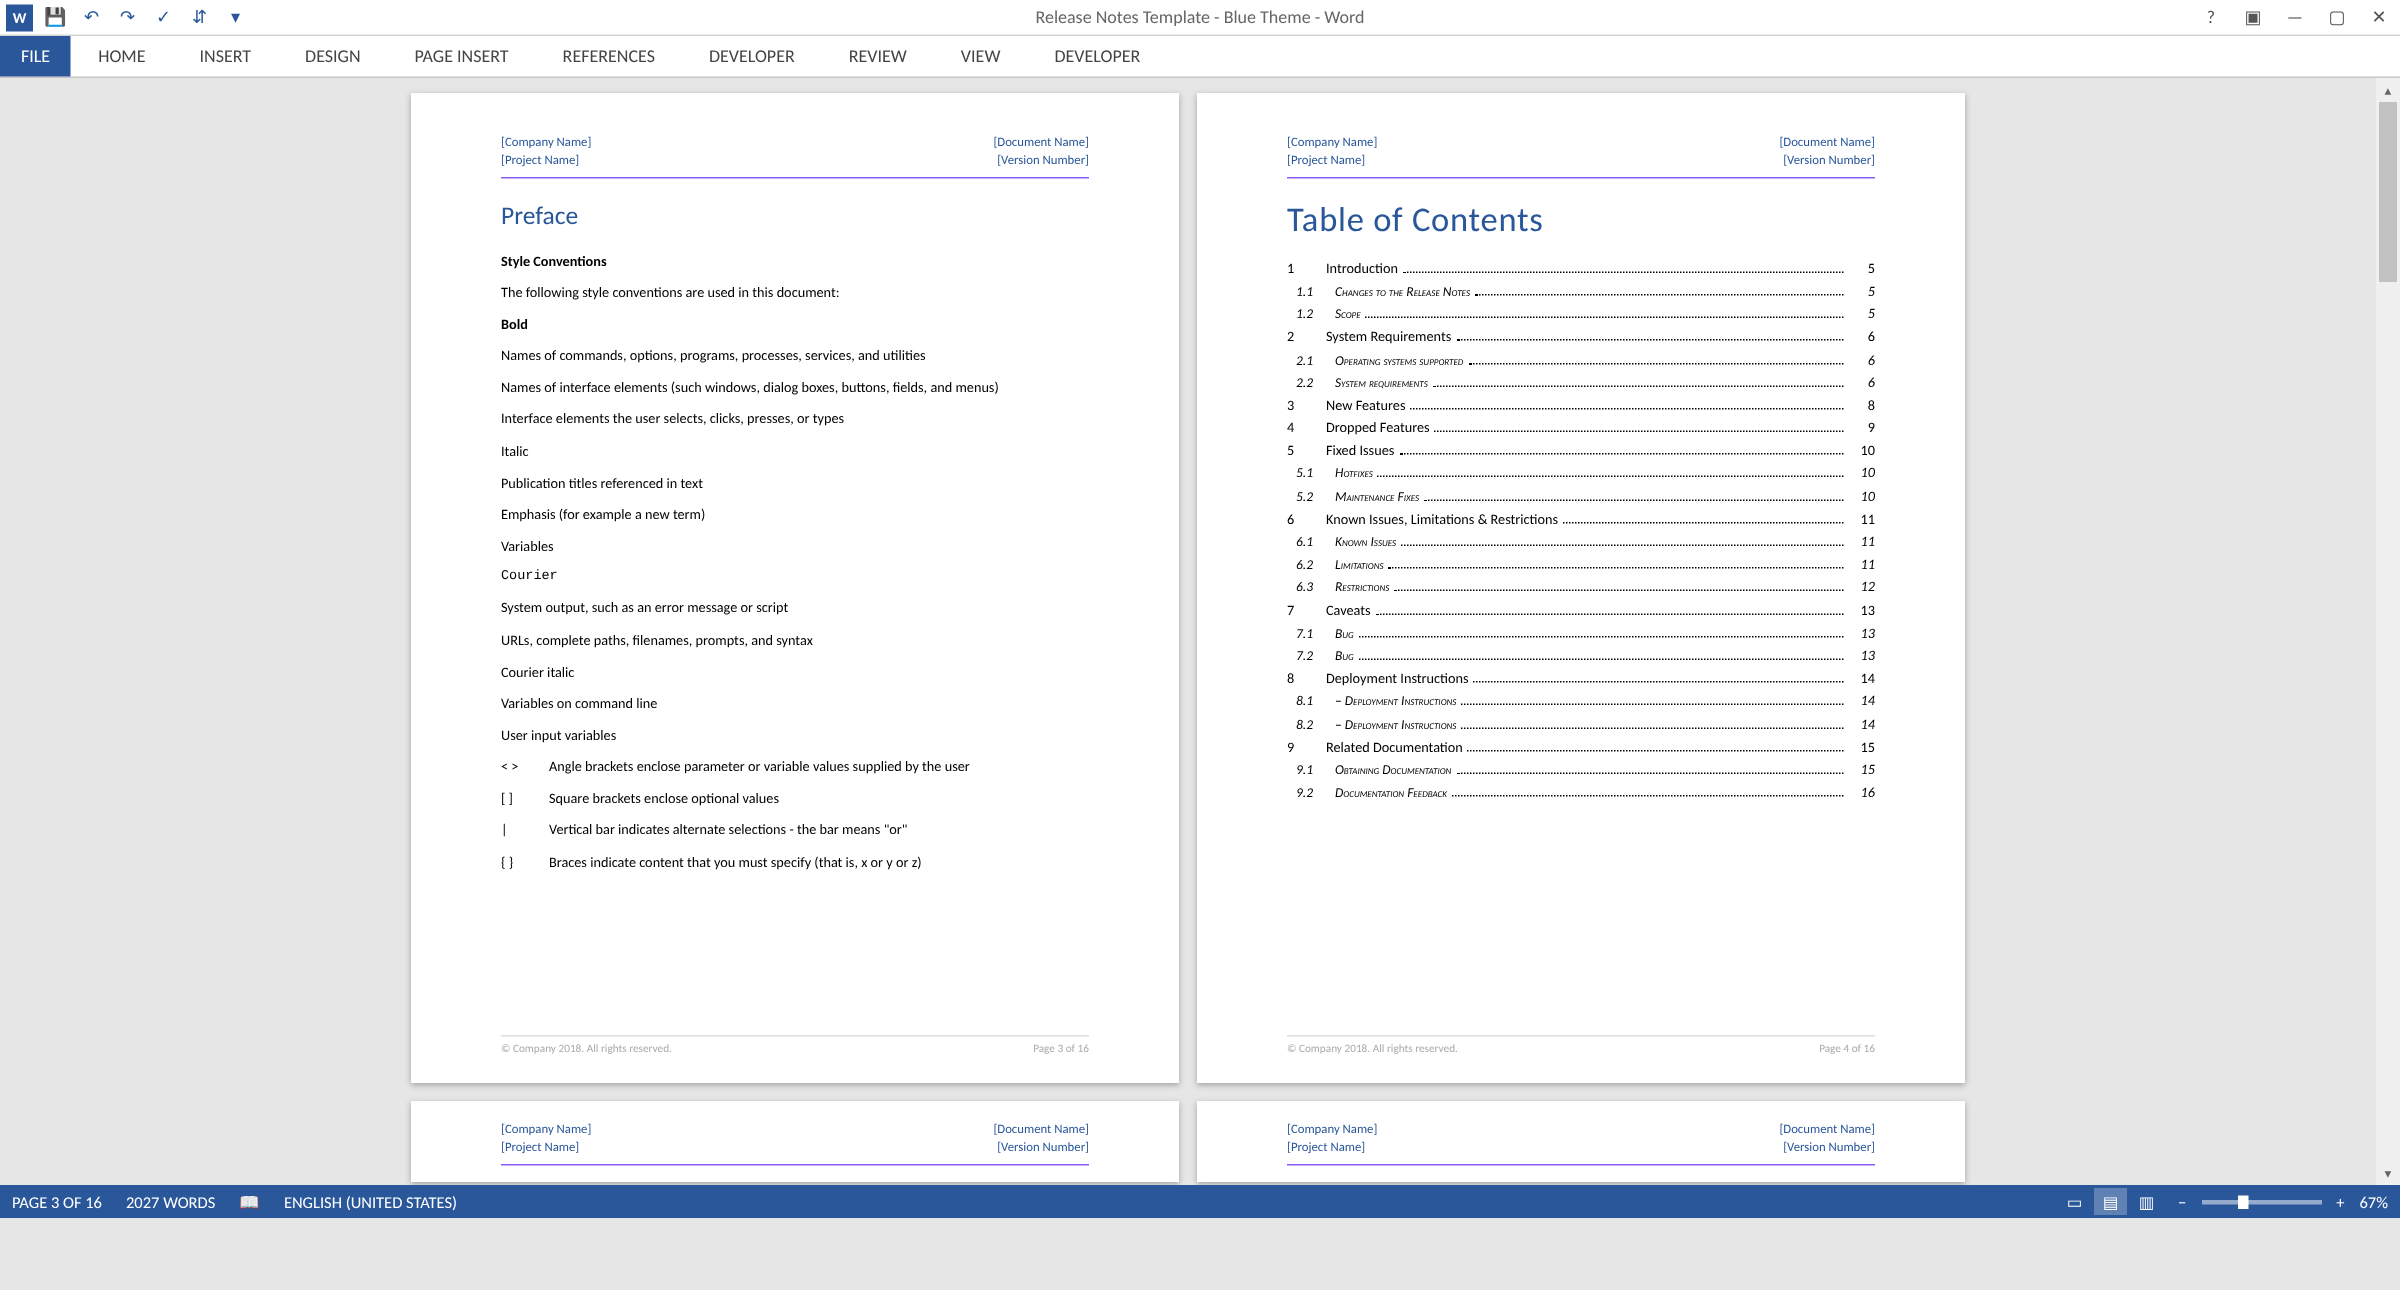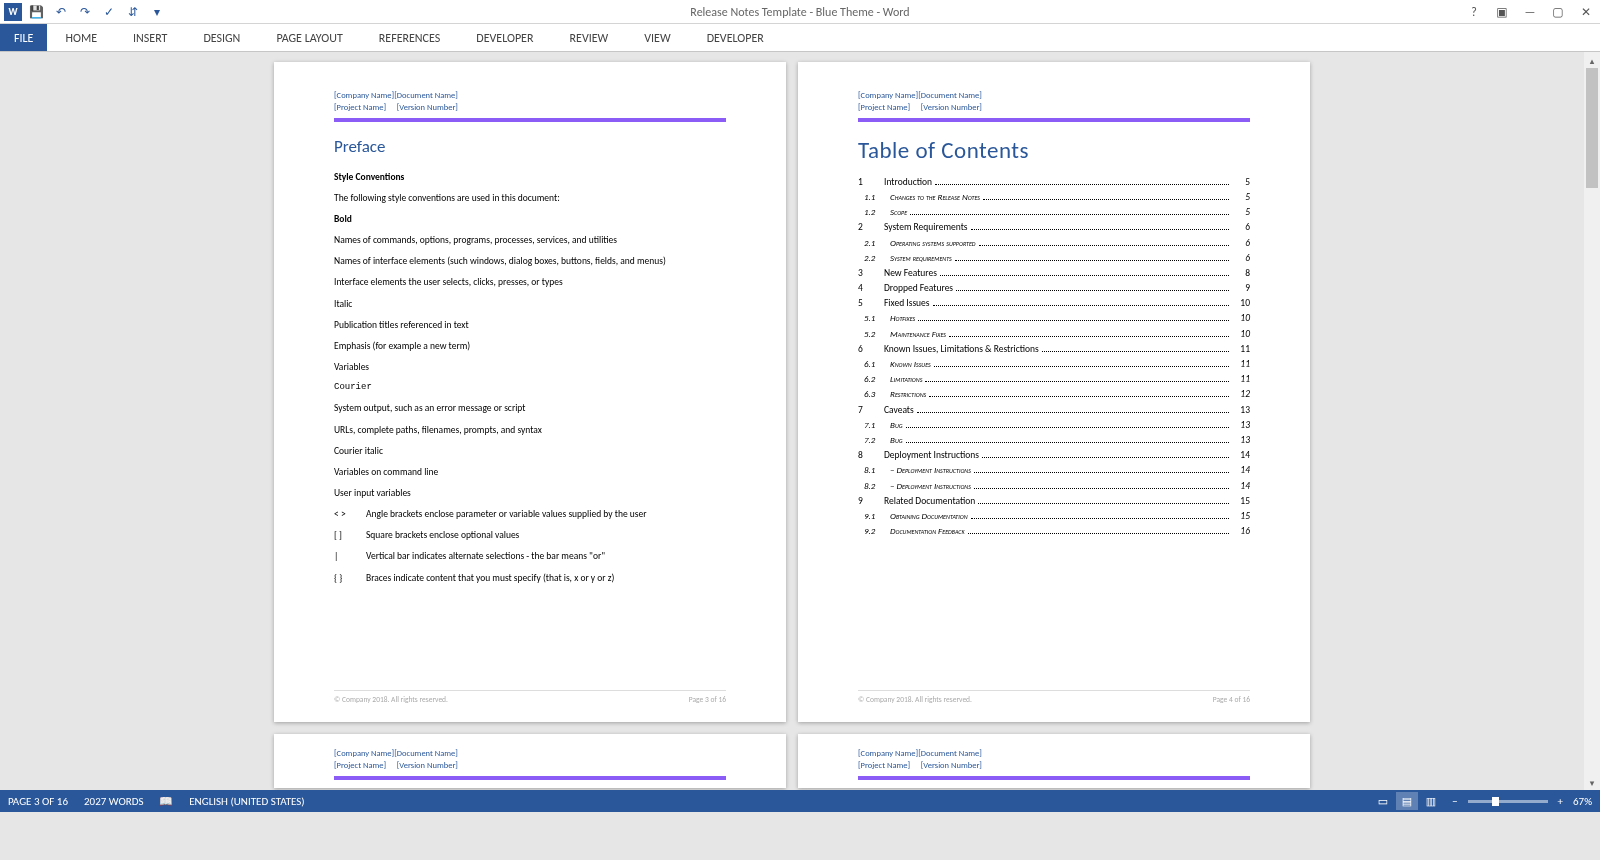--- a/index.html
+++ b/index.html
@@ -21,21 +21,21 @@
 .user-area { position: absolute; right: 6px; display: flex; align-items: center; gap: 6px; font-size: 12px; color: #444; margin-top: 48px; }
 .user-badge { width: 18px; height: 18px; background: #2a579a; color: #fff; font-size: 11px; font-weight: bold; display: flex; align-items: center; justify-content: center; }
 
 
 .workspace { position: absolute; top: 52px; bottom: 22px; left: 0; right: 16px; background: #e6e6e6; overflow: hidden; display: flex; justify-content: center; gap: 12px; padding: 10px 0; }
 .page { width: 512px; height: 660px; background: #fff; box-shadow: 0 1px 4px rgba(0,0,0,0.3); padding: 28px 60px 18px 60px; font-family: Calibri, sans-serif; color: #000; display: flex; flex-direction: column; position: relative; }
 .page.stub { height: 54px; padding-top: 14px; }
 .page-row { display: flex; gap: 12px; justify-content: center; width: 100%; }
 .pages-container { display: flex; flex-direction: column; gap: 12px; align-items: center; }
 
-.doc-header { display: flex; justify-content: flex-start; font-size: 8.5px; color: #2a579a; padding-bottom: 4px; border-bottom: 4px solid #8b5cf6; margin-bottom: 14px; }
+.doc-header { display: flex; justify-content: space-between; font-size: 8.5px; color: #2a579a; padding-bottom: 4px; border-bottom: 1px solid #8b5cf6; margin-bottom: 14px; }
 .doc-header div { line-height: 1.4; }
 .doc-header .r { text-align: right; }
 
 .h1-blue { color: #2a579a; font-size: 17px; font-weight: normal; margin-bottom: 12px; font-family: "Century Gothic", Calibri, sans-serif; }
 .toc-title { color: #2a579a; font-size: 23px; font-weight: normal; margin-bottom: 12px; font-family: "Century Gothic", Calibri, sans-serif; letter-spacing: 0.5px; }
 
 .body-text { font-size: 9.5px; line-height: 1.7; }
 .body-text p { margin-bottom: 5px; }
 .body-text .bold { font-weight: bold; }
 .body-text .italic { }
@@ -93,21 +93,21 @@
     <div class="win-btn">✕</div>
   </div>
 </div>
 
 <div class="ribbon">
   <div class="ribbon-tab file">FILE</div>
   <div id="ribbon-tabs-container" style="display:flex">
       <div class="ribbon-tab">HOME</div>
       <div class="ribbon-tab">INSERT</div>
       <div class="ribbon-tab">DESIGN</div>
-      <div class="ribbon-tab">PAGE LAYOUT</div>
+      <div class="ribbon-tab">PAGE INSERT</div>
       <div class="ribbon-tab">REFERENCES</div>
       <div class="ribbon-tab">DEVELOPER</div>
       <div class="ribbon-tab">REVIEW</div>
       <div class="ribbon-tab">VIEW</div>
       <div class="ribbon-tab">DEVELOPER</div>
     </div>
   <div class="user-area">
     <span>Ivan Walsh</span>
     <span>▾</span>
     <div class="user-badge">K</div>

